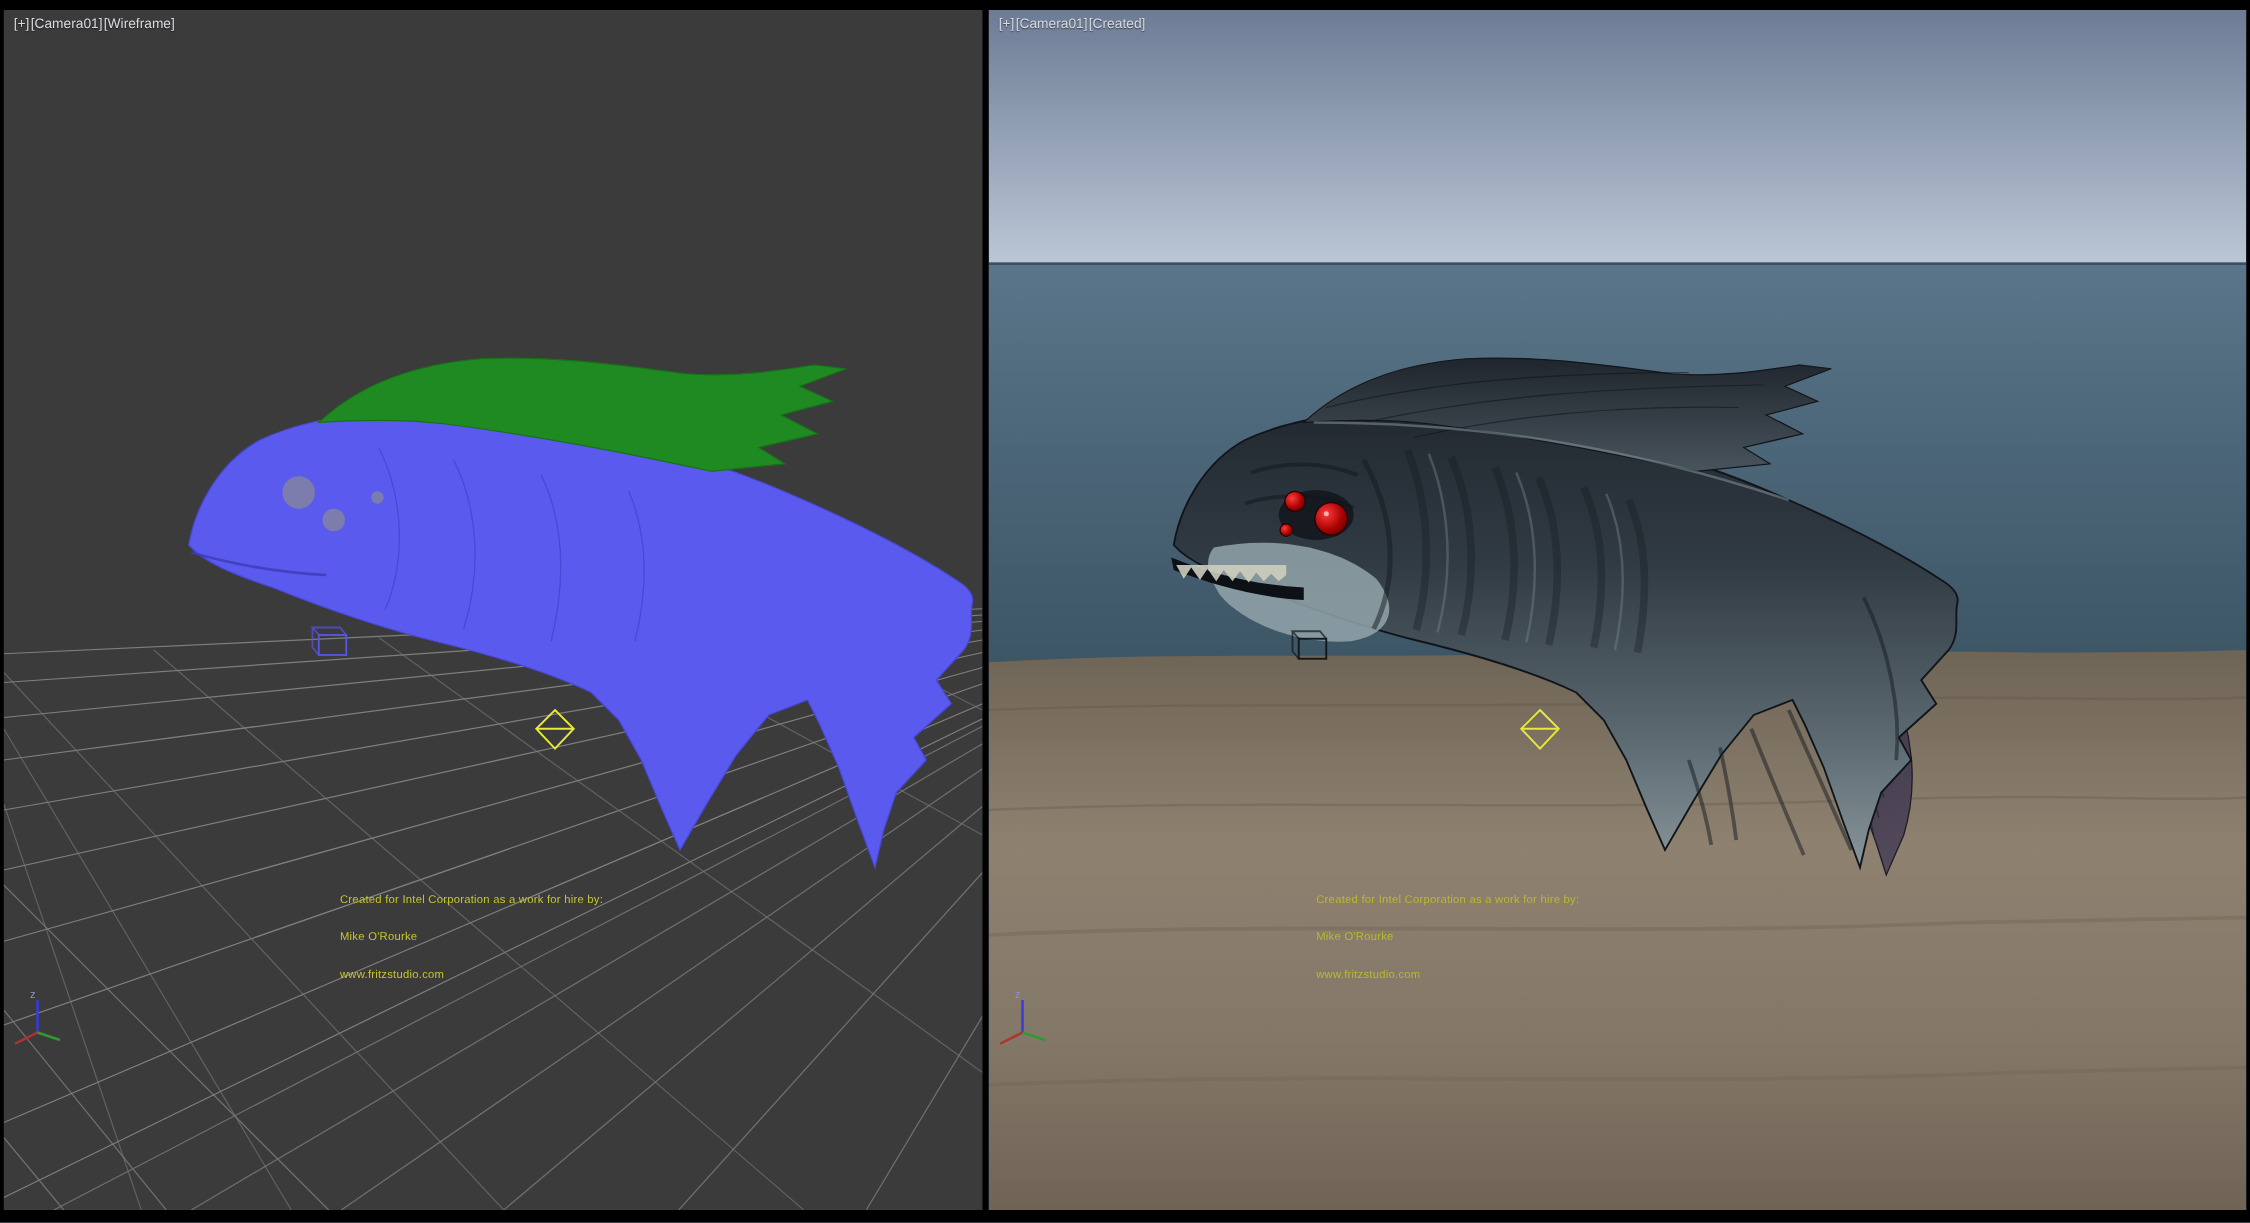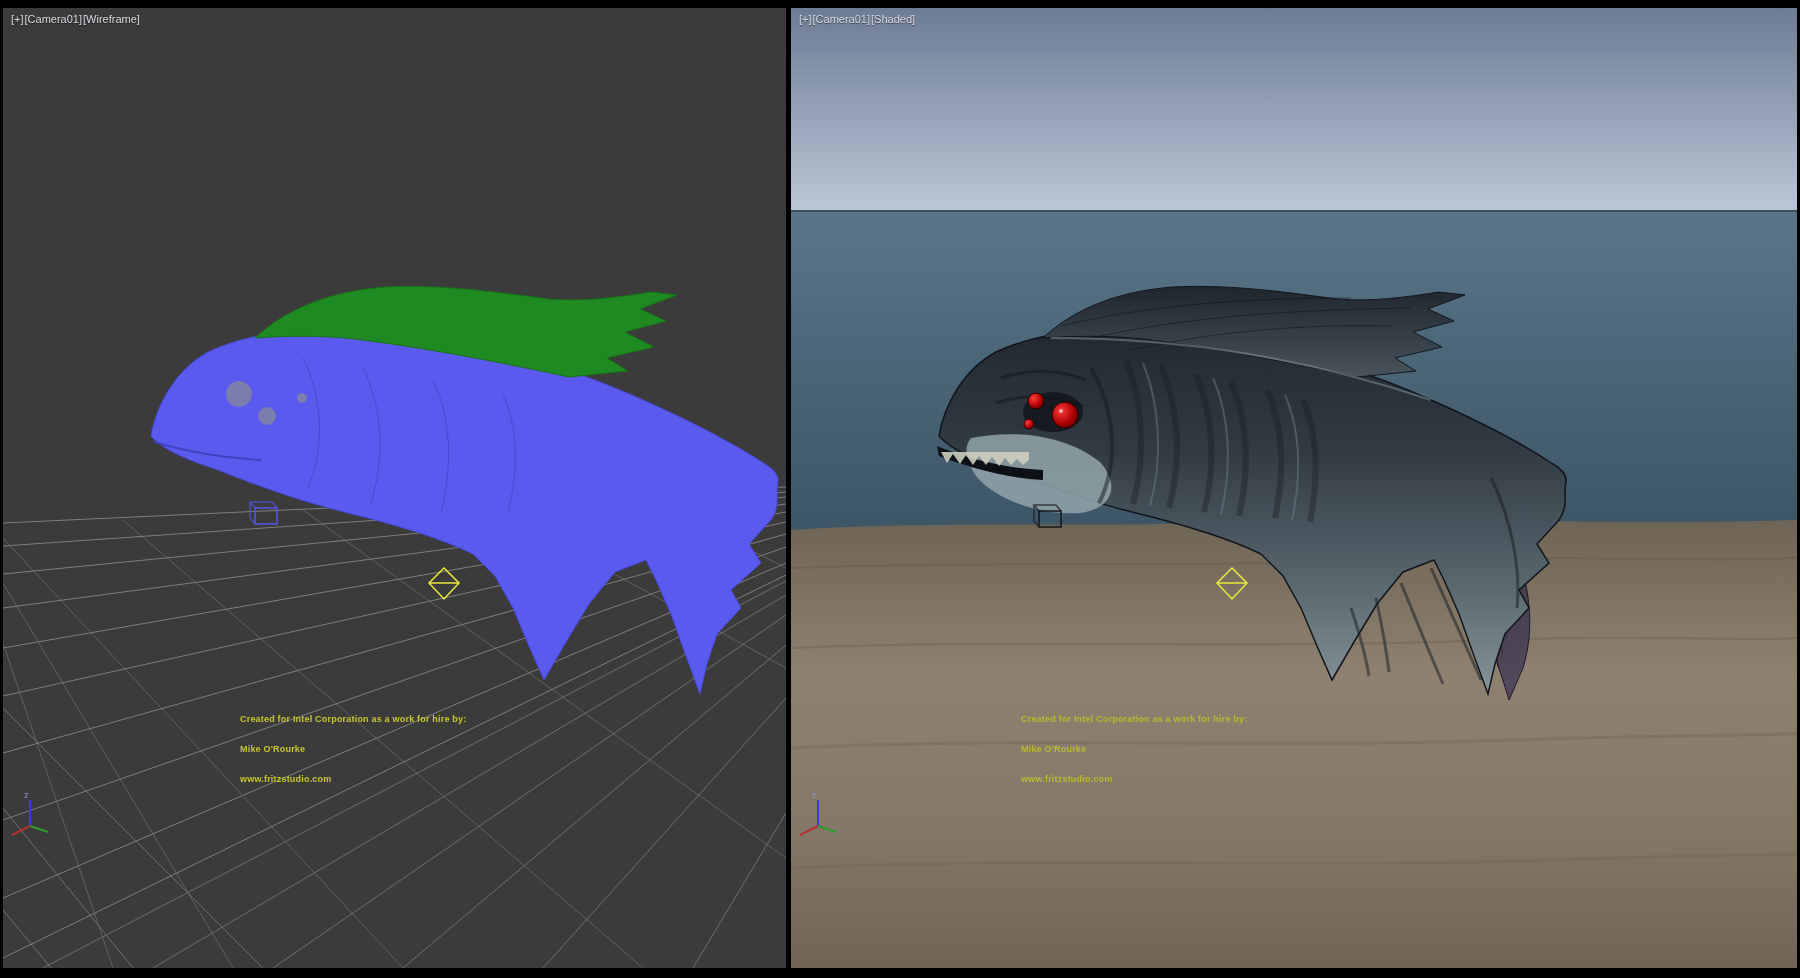--- a/index.html
+++ b/index.html
@@ -12,22 +12,22 @@
   .vp-left{left:3px;width:783px;background:#3b3b3b;}
   .vp-right{left:791px;width:1006px;background:#6d7c95;}
   .scene-svg{position:absolute;inset:0;display:block;}
   .vp-label{
     position:absolute;top:5px;left:8px;font-size:11px;line-height:12px;
     color:#d8dce2;text-shadow:0 1px 1px rgba(0,0,0,.55);display:flex;gap:1px;
     user-select:none;
   }
   .vp-label span{cursor:pointer;}
   .watermark{
-    position:absolute;color:#c6c62e;font-size:9px;font-weight:700;
-    line-height:10px;letter-spacing:.2px;white-space:pre;pointer-events:none;
+    position:absolute;color:#c6c62e;font-size:9px;font-weight:400;
+    line-height:10px;letter-spacing:.2px;white-space:pre;pointer-events:none;margin-left:32px;
   }
   .wm-left{left:237px;top:686px;}
   .wm-right{left:230px;top:686px;color:#b9b92e;}
 </style>
 </head>
 <body>
 
 <div class="stage">
 
   <div class="viewport vp-left">
@@ -197,21 +197,21 @@
         <path d="M27 818 L27 792" stroke="#3a3ae0" stroke-width="2"></path>
         <path d="M27 818 L9 827" stroke="#b23232" stroke-width="2"></path>
         <path d="M27 818 L45 824" stroke="#2f9b2f" stroke-width="2"></path>
         <text x="21" y="790" font-size="9" fill="#8f8fd0">z</text>
       </g>
     </svg>
 
     <div class="vp-label">
       <span>[+]</span>
       <span>[Camera01]</span>
-      <span>[Shaded]</span>
+      <span>[Created]</span>
     </div>
 
     <div class="watermark wm-right">
       <div>Created for Intel Corporation as a work for hire by:</div>
       <div>Mike O'Rourke</div>
       <div>www.fritzstudio.com</div>
     </div>
   </div>
 
 </div>

